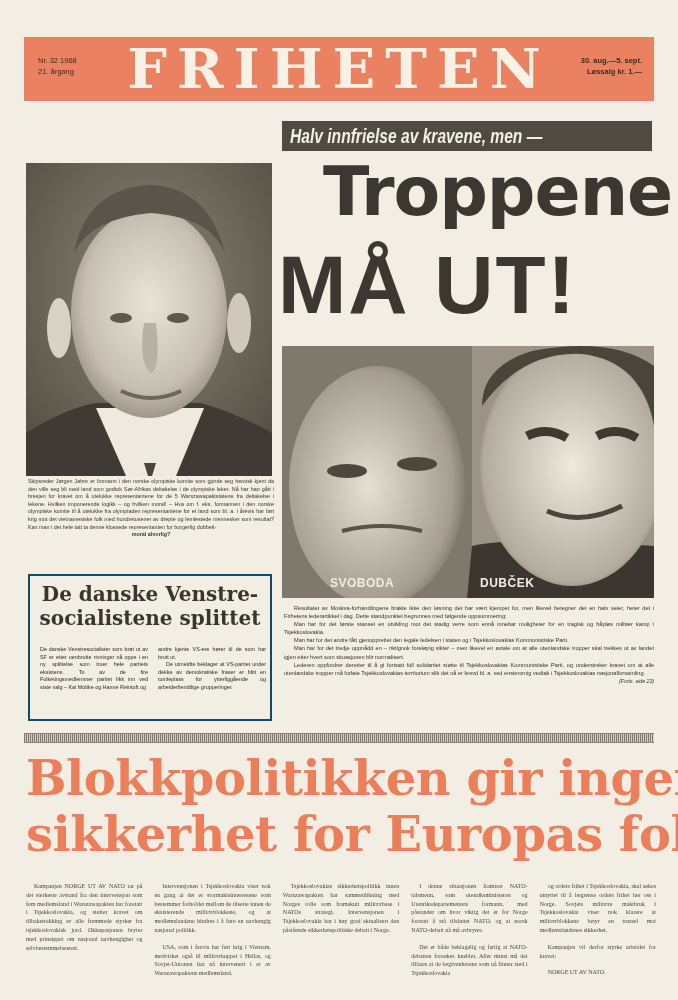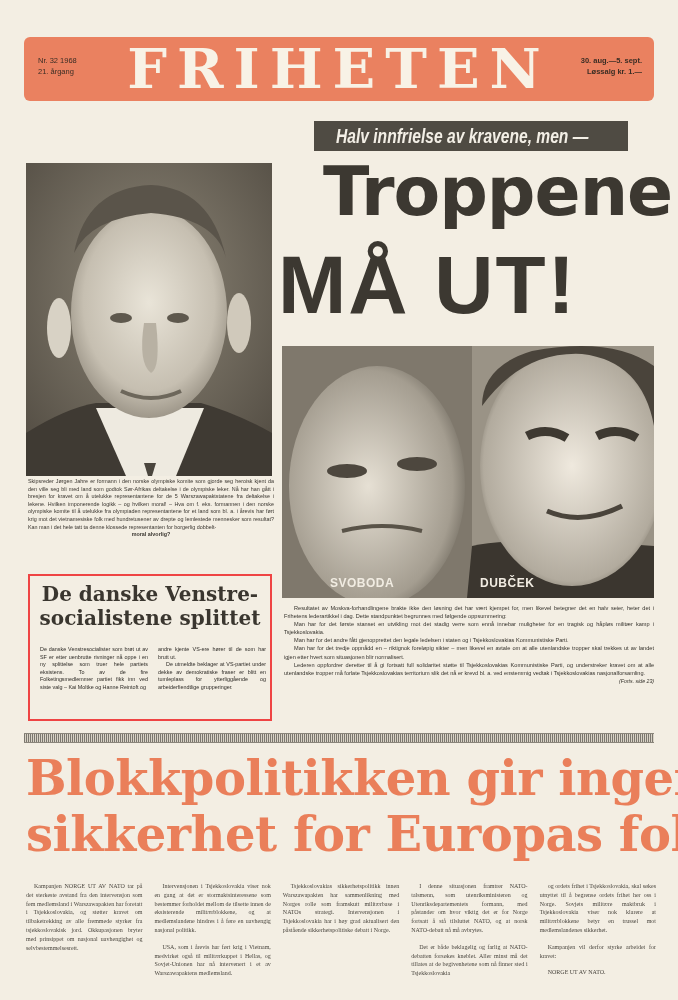--- a/index.html
+++ b/index.html
@@ -1,47 +1,47 @@
 <!DOCTYPE html>
 <html><head>
 <meta charset="utf-8">
 <style>
   * { box-sizing: border-box; margin: 0; padding: 0; }
   html, body { width: 678px; height: 1000px; overflow: hidden; }
   body { background: #f2ece1; font-family: "Liberation Sans", sans-serif; color: #2e2b27; position: relative; }
   .page { position: absolute; left: 0; top: 0; width: 678px; height: 1000px; background: #f3eee3; }
 
   
-  .masthead { position: absolute; left: 24px; top: 37px; width: 630px; height: 64px; background: #ea8160; border-radius: 6px; }
+  .masthead { position: absolute; left: 24px; top: 37px; width: 630px; height: 64px; background: #ea8160; }
   .mh-left { position: absolute; left: 14px; top: 18px; font-size: 7.5px; color: #3a2d24; line-height: 11px; }
   .mh-right { position: absolute; right: 12px; top: 18px; font-size: 7.5px; color: #3a2d24; line-height: 11px; text-align: right; font-weight: bold; }
   .mh-title { position: absolute; left: 100px; top: 3px; width: 430px; text-align: center; font-family: "DejaVu Serif", serif; font-weight: bold; font-size: 56px; letter-spacing: 10px; color: #f8f2e6; line-height: 58px; transform: scaleY(0.95); }
 
   
   .dobbel-title { position: absolute; left: 30px; top: 112px; font-size: 36px; color: #3a3630; letter-spacing: -0.5px; line-height: 44px; }
   .photo1 { position: absolute; left: 26px; top: 163px; width: 246px; height: 313px; background: #6a6255; overflow: hidden; }
   .caption1 { position: absolute; left: 28px; top: 478px; width: 246px; font-size: 5.4px; line-height: 7.6px; text-align: justify; color: #3a3630; }
   .caption1 .end { display: block; text-align: center; font-weight: bold; }
 
   
-  .banner { position: absolute; left: 282px; top: 121px; width: 314px; height: 30px; background: #4f4b43; color: #f3efe6; font-style: italic; font-weight: bold; font-size: 20px; line-height: 30px; padding-left: 22px; transform-origin: left; margin-left: 32px; }
+  .banner { position: absolute; left: 282px; top: 121px; width: 370px; height: 30px; background: #4f4b43; color: #f3efe6; font-style: italic; font-weight: bold; font-size: 20px; line-height: 30px; padding-left: 8px; transform-origin: left; }
   .banner span { display: inline-block; transform: scaleX(0.78); transform-origin: left; white-space: nowrap; }
 
   .trop1 { position: absolute; left: 278px; top: 158px; width: 378px; font-family: "DejaVu Sans", sans-serif; font-weight: bold; font-size: 68px; line-height: 68px; color: #3c3831; letter-spacing: -1px; white-space: nowrap; margin-left: 45px; }
   .trop2 { position: absolute; left: 278px; top: 240px; width: 378px; font-family: Liberation Sans, sans-serif; font-weight: bold; font-size: 82px; line-height: 90px; color: #3c3831; letter-spacing: 2px; white-space: nowrap; }
 
   .photo2 { position: absolute; left: 282px; top: 346px; width: 372px; height: 252px; background: #8a8376; overflow: hidden; }
   .lbl { position: absolute; bottom: 8px; font-weight: bold; font-size: 12px; color: #f1ece2; letter-spacing: 0.5px; }
 
   .body2 { position: absolute; left: 284px; top: 604px; width: 370px; font-size: 5.6px; line-height: 8.1px; text-align: justify; color: #35322c; }
   .body2 p { text-indent: 10px; }
   .body2 .cont { float: right; font-style: italic; font-size: 5.2px; }
 
   
-  .vbox { position: absolute; left: 28px; top: 574px; width: 244px; height: 147px; border: 2px solid #ef4444; }
+  .vbox { position: absolute; left: 28px; top: 574px; width: 244px; height: 147px; border: 2px solid #0c4a6e; }
   .vbox-title { position: absolute; left: 0; top: 6px; width: 240px; text-align: center; font-family: "DejaVu Serif", serif; font-weight: bold; font-size: 20px; line-height: 24px; color: #3a362f; }
   .vbox-cols { position: absolute; left: 10px; top: 70px; width: 226px; display: flex; gap: 10px; font-size: 5.4px; line-height: 7.6px; text-align: justify; }
   .vbox-cols div { flex: 1; }
 
   
   .rule { position: absolute; left: 24px; top: 733px; width: 630px; height: 10px; background: repeating-linear-gradient(90deg, #7b776f 0 1px, #d9d3c6 1px 2px); border-top: 1px solid #8a857b; border-bottom: 1px solid #8a857b; }
 
   
   .bighead { position: absolute; left: 26px; top: 750px; width: 630px; font-family: "DejaVu Serif", serif; font-weight: bold; font-size: 48px; line-height: 56px; color: #ea7f5a; white-space: nowrap; letter-spacing: -0.5px; }
   .bighead span { display: block; }

